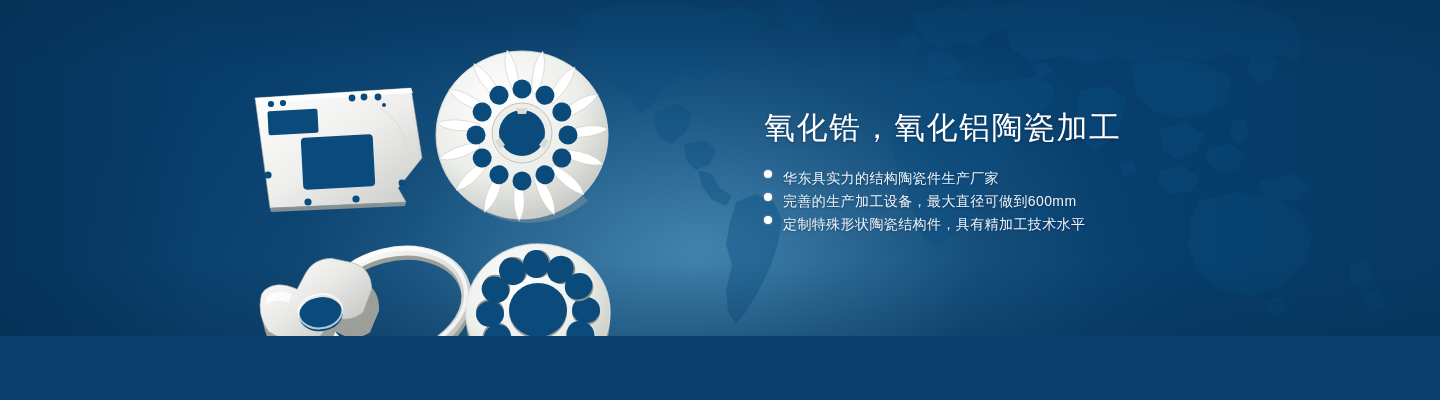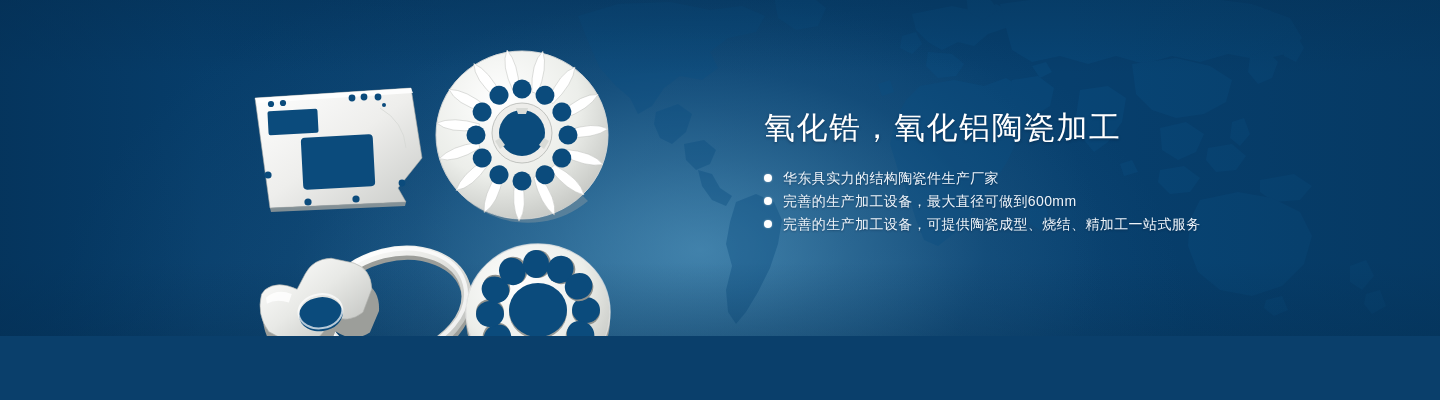--- a/index.html
+++ b/index.html
@@ -92,21 +92,20 @@
     white-space: nowrap;
     text-shadow: 0 1px 3px rgba(0,20,45,0.45);
   }
   .bullets {
     list-style: none;
     margin: 0;
     padding: 0;
   }
   .bullet {
     display: flex;
-    align-items: center;
     margin-bottom: 7px;
     height: 16px;
   }
   .dot {
     width: 8px;
     height: 8px;
     border-radius: 50%;
     background: #ffffff;
     flex: 0 0 8px;
     margin-right: 11px;
@@ -442,18 +441,18 @@
       <li class="bullet">
         <span class="dot"></span>
         <span class="bullet-text">华东具实力的结构陶瓷件生产厂家</span>
       </li>
       <li class="bullet">
         <span class="dot"></span>
         <span class="bullet-text">完善的生产加工设备，最大直径可做到600mm</span>
       </li>
       <li class="bullet">
         <span class="dot"></span>
-        <span class="bullet-text">完善的生产加工设备，可提供陶瓷成型、烧结、精加工一站式服务</span>
+        <span class="bullet-text">定制特殊形状陶瓷结构件，具有精加工技术水平</span>
       </li>
     </ul>
   </div>
 
 </div>
 
 </body></html>

